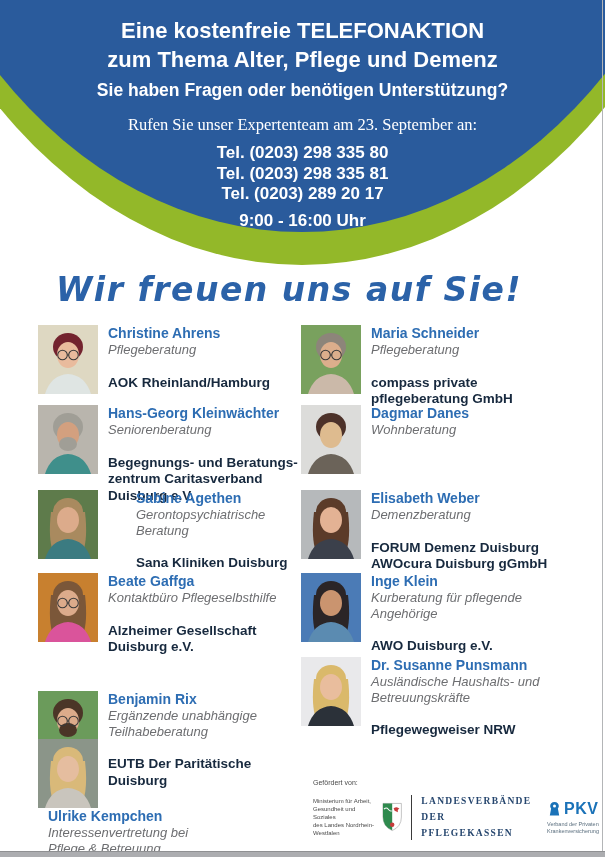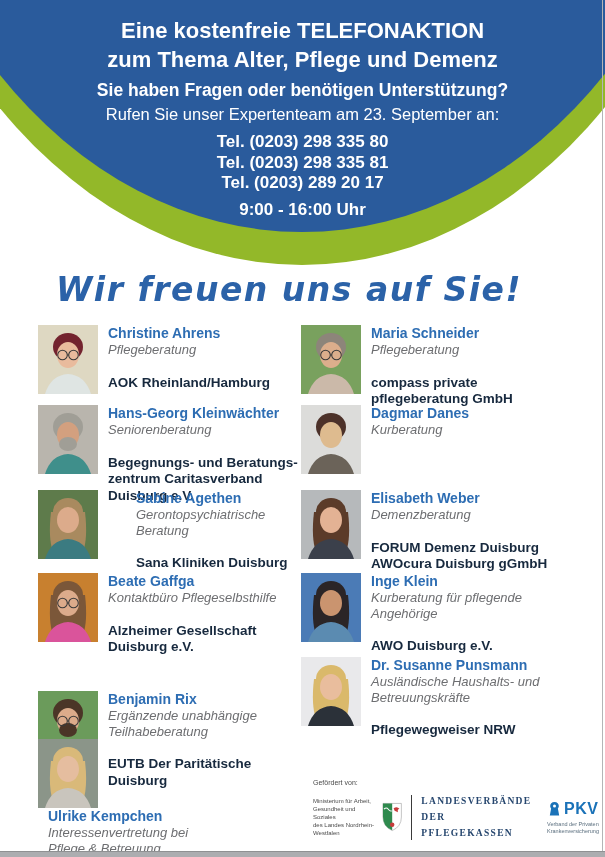--- a/index.html
+++ b/index.html
@@ -9,21 +9,21 @@
   }
   :root{
     --header_blue:#2a5b9c; --accent_green:#93b829; --name_blue:#2d6db3;
     --org_navy:#17293e; --role_gray:#6d6e71; --welcome_blue:#2b62a8;
     --pkv_blue:#1a72b8; --serif_navy:#26466e;
   }
   .header-curve { position:absolute; top:0; left:0; }
   .header-text { position:absolute; top:16px; left:0; width:605px; text-align:center; color:#fff; }
   .ht-title    { font-size:22px; font-weight:bold; line-height:29px; }
   .ht-question { font-size:17.5px; font-weight:bold; margin-top:6px; line-height:21px; }
-  .ht-cta      { font-size:16.5px; margin-top:3px; line-height:20px; }
+  .ht-cta      { font-size:16.5px; margin-top:14px; line-height:20px;font-family:Liberation Serif, serif; }
   .ht-phones   { font-size:17px; font-weight:bold; margin-top:8px; line-height:20.5px; }
   .ht-hours    { font-size:17px; font-weight:bold; margin-top:6px; }
 
   .welcome {
     position:absolute; top:270px; left:0; width:578px; text-align:center;
     font-family:"DejaVu Sans", sans-serif; font-style:italic; font-weight:bold;
     font-size:33px; letter-spacing:1.5px; color:var(--welcome_blue);
   }
 
   .expert-card  { position:absolute; display:flex; width:262px; }
@@ -140,21 +140,21 @@
       <div class="expert-photo">
           <svg width="60" height="69" viewBox="0 0 60 69">
     <rect width="60" height="69" fill="#dcdcda"></rect>
     <ellipse cx="30" cy="22" rx="15" ry="14" fill="#4c3129"></ellipse>
     <ellipse cx="30" cy="30" rx="11" ry="13" fill="#debb8f"></ellipse>
     <path d="M7 69 Q13 50 30 49 Q47 50 53 69 Z" fill="#6b6359"></path>
   </svg>
         </div>
       <div class="expert-info">
         <div class="expert-name">Dagmar Danes</div>
-        <div class="expert-role">Kurberatung</div>
+        <div class="expert-role">Wohnberatung</div>
       </div>
     </div>
       <div class="expert-card" style="left: 38px; top: 490px; gap: 28px;">
       <div class="expert-photo">
           <svg width="60" height="69" viewBox="0 0 60 69">
     <rect width="60" height="69" fill="#5e7b4b"></rect>
             <path d="M13 22 Q10 48 15 62 L45 62 Q50 48 47 22 Z" fill="#a98a5f"></path>
     <ellipse cx="30" cy="22" rx="15" ry="14" fill="#a98a5f"></ellipse>
     <ellipse cx="30" cy="30" rx="11" ry="13" fill="#dcab8b"></ellipse>
     <path d="M7 69 Q13 50 30 49 Q47 50 53 69 Z" fill="#3b7b81"></path>

